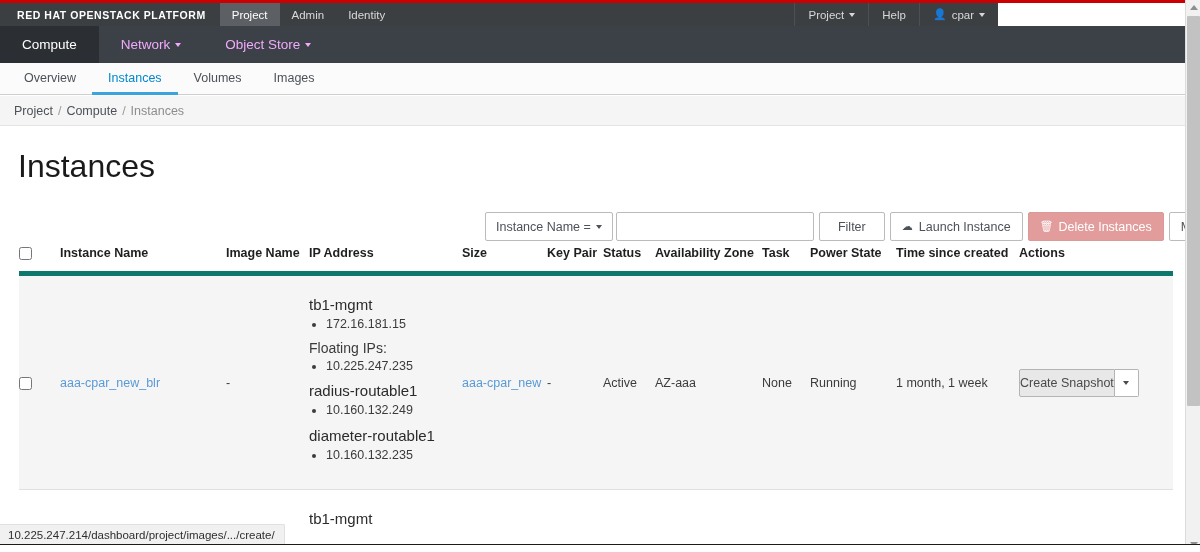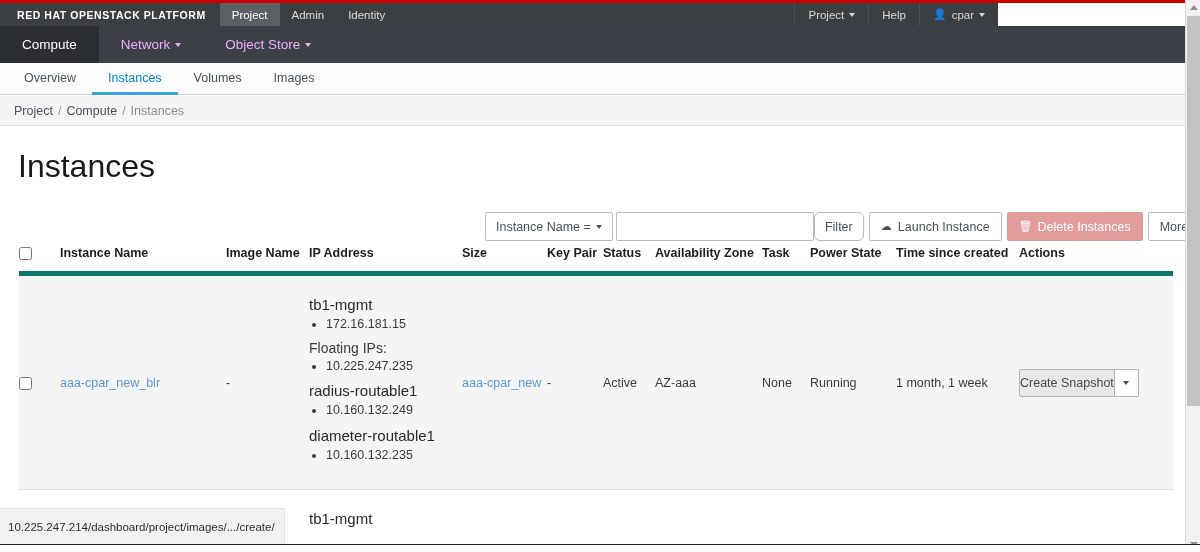--- a/index.html
+++ b/index.html
@@ -148,21 +148,21 @@
     border: 1px solid #bbbbbb;
     border-radius: 2px;
     margin-left: 3px;
     background: #fff;
     font-size: 12.5px;
     padding: 0 8px;
     font-family: "Liberation Sans", sans-serif;
     color: #333;
     outline: none;
   }
-  .btn-filter { width: 50px; border-radius: 6px; }
+  .btn-filter { margin-left: 5px; width: 66px; }
   .btn-launch { margin-left: 5px; }
   .btn-delete {
     margin-left: 5px;
     background: #e39c9c;
     border-color: #d99a9a;
     color: #ffffff;
   }
   .btn-more { margin-left: 5px; }
   .ico-cloud { font-size: 11px; margin-right: 6px; display:inline-block; }
   .ico-trash { font-size: 11px; margin-right: 5px; display:inline-block; }
@@ -287,21 +287,21 @@
     border-top: 5px solid #8f8f8f;
   }
   .sb-thumb {
     position: absolute; left: 1px; top: 16px; width: 13px; height: 390px;
     background: #c2c2c2; border-radius: 1px;
   }
 
   
   .statusbar {
     position: absolute; left: 0; bottom: 8px;
-    height: 36px;
+    height: 20px;
     background: #f1f1f1;
     border: 1px solid #e0e0e0;
     border-left: none; border-bottom: none;
     display: flex; align-items: center;
     padding: 0 9px 0 8px;
     font-size: 11.5px;
     color: #2e2e2e;
     max-width: 400px;
     border-top-right-radius: 2px;
   }

